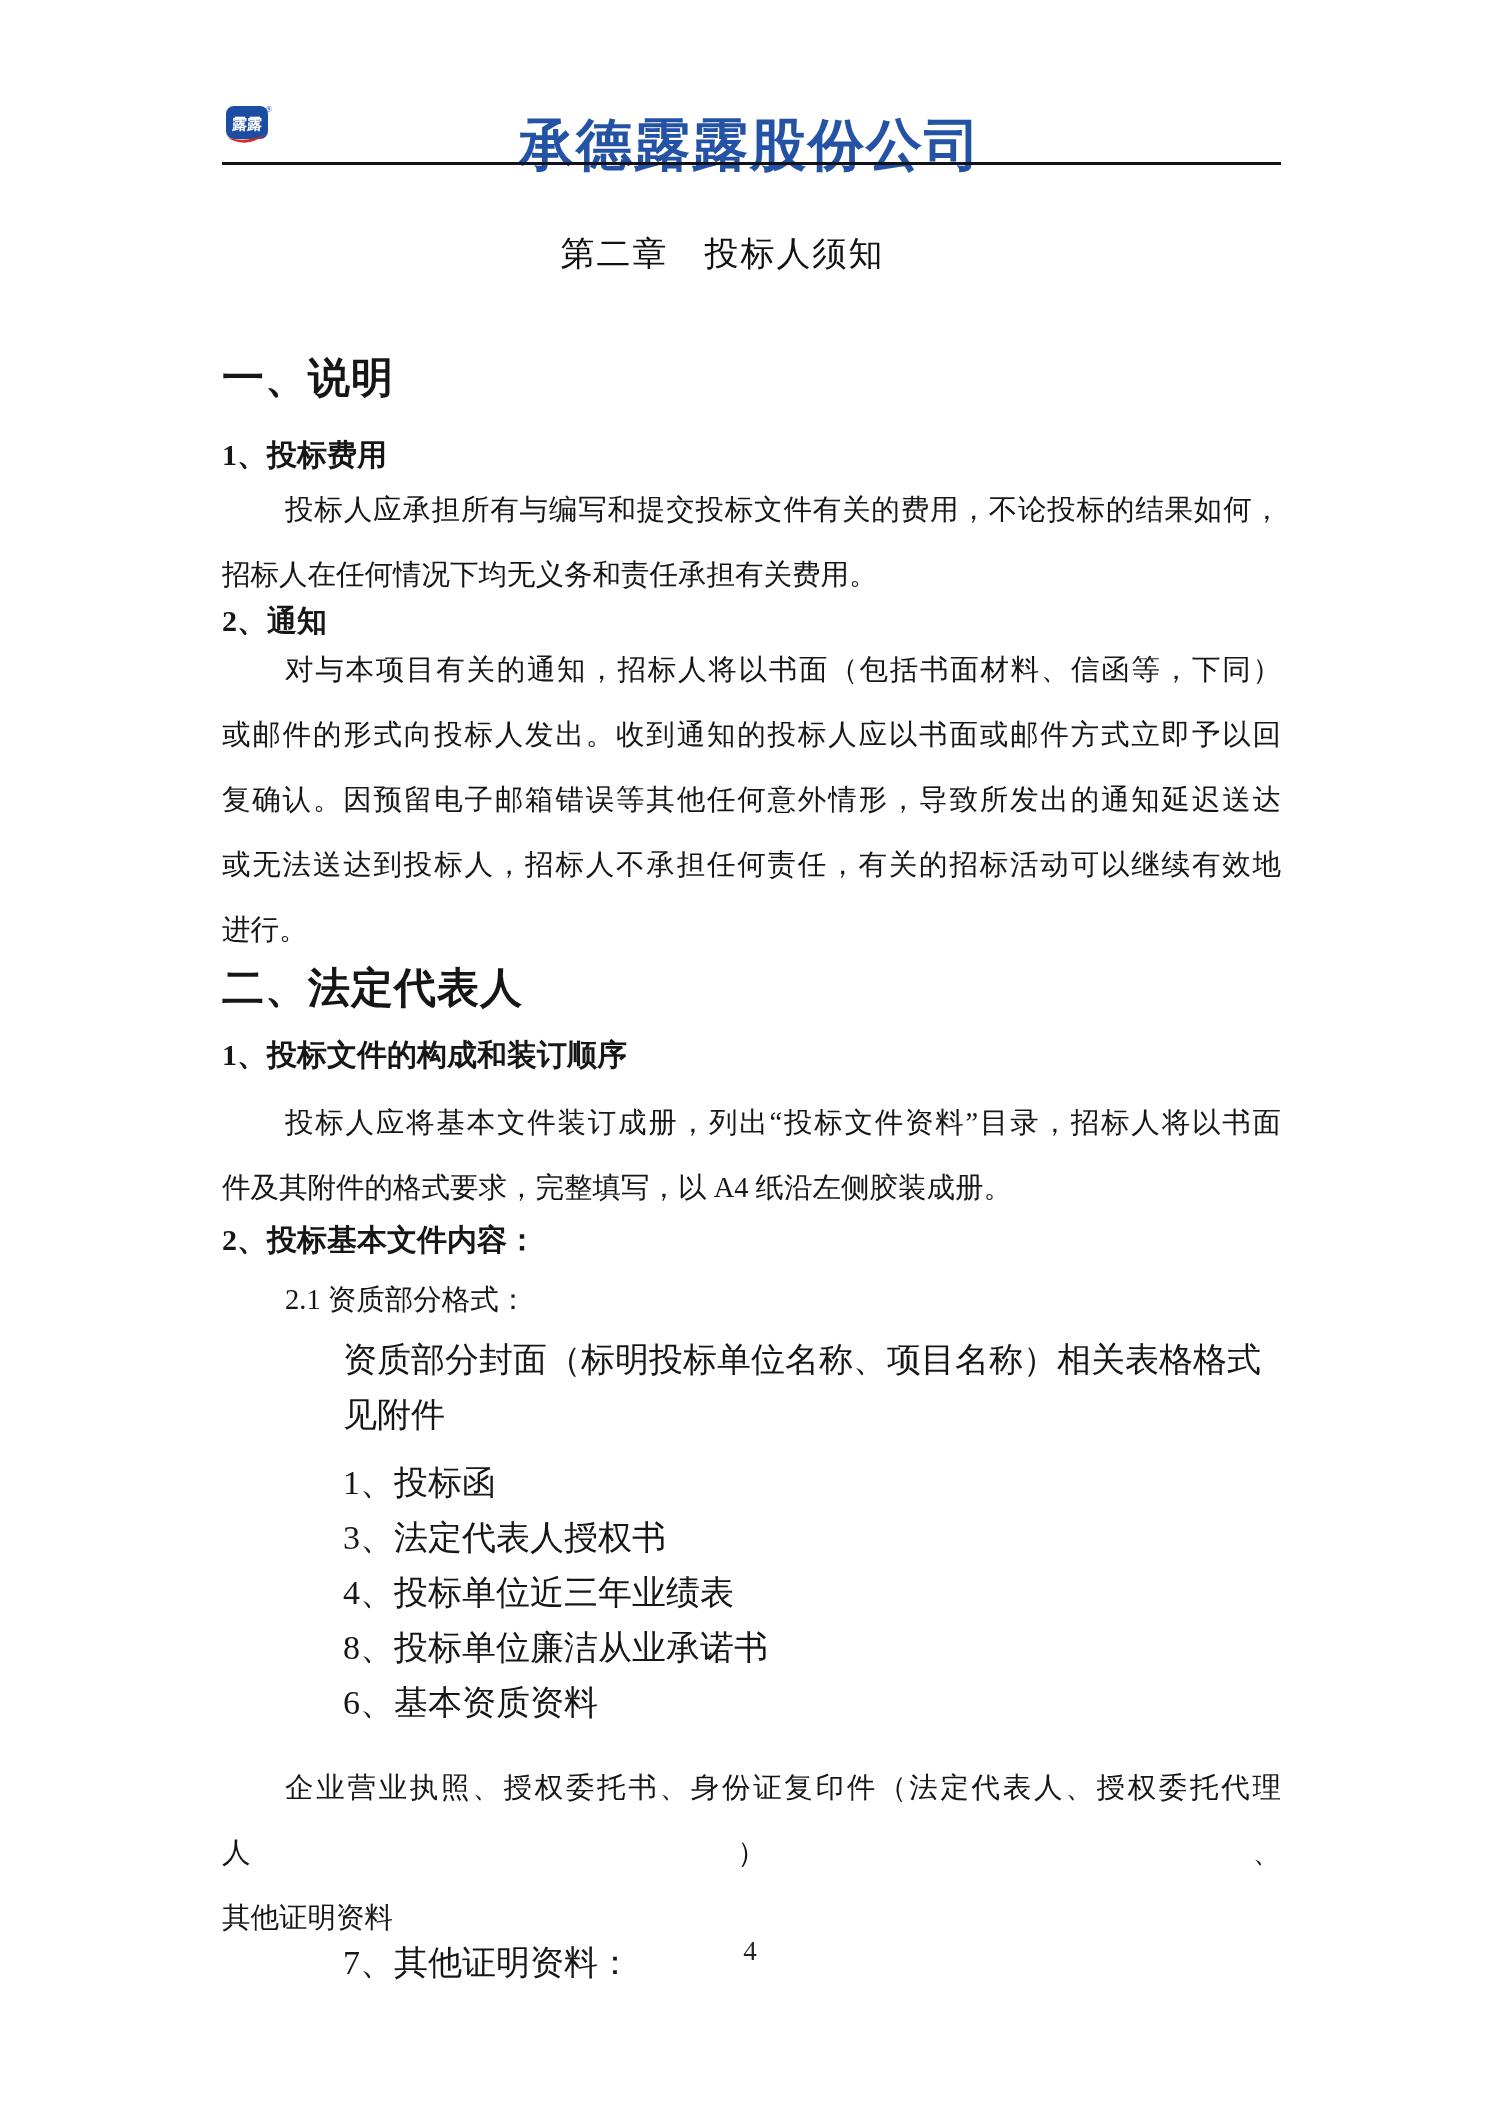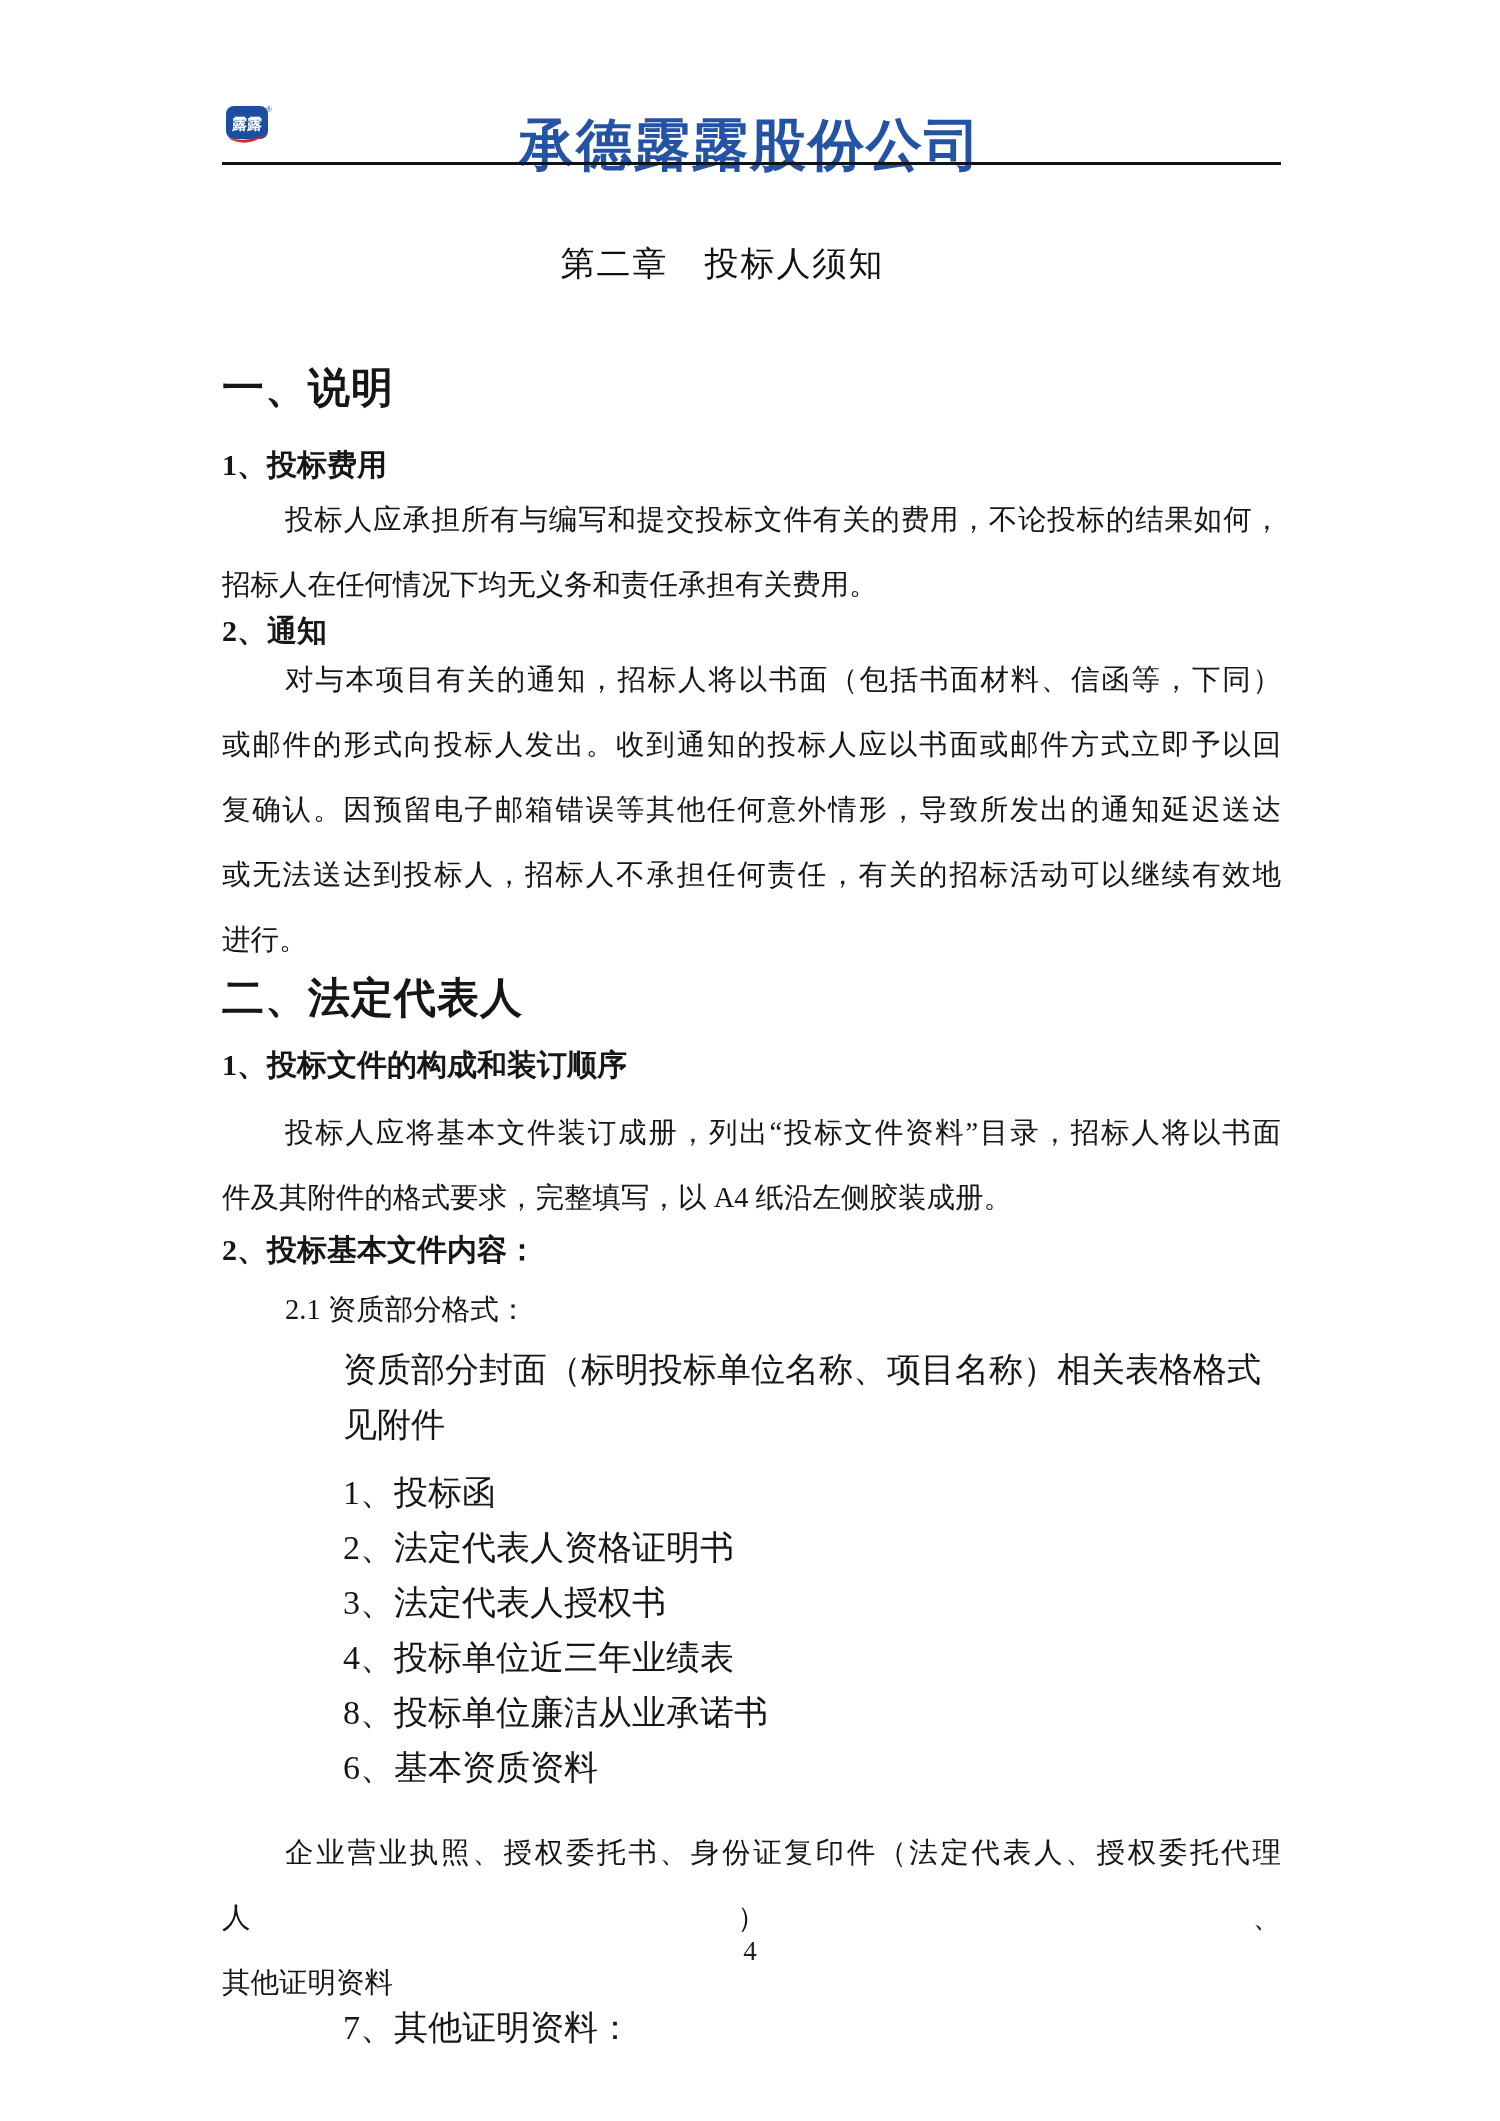--- a/index.html
+++ b/index.html
@@ -16,21 +16,21 @@
   .logo{position:absolute;left:225px;top:103px;}
   .company{
     position:absolute;left:0;right:0;top:108px;
     text-align:center;
     font-size:56px;font-weight:bold;letter-spacing:2px;
     color:#2453a6;
     font-family:"Liberation Sans","DejaVu Sans",sans-serif;
   }
   .rule{position:absolute;left:222px;width:1059px;top:162px;height:3px;background:#12121a;}
   
-  .content{position:absolute;left:222px;top:168px;width:1059px;font-family:Liberation Serif, serif;}
+  .content{position:absolute;left:222px;top:158px;width:1059px;font-family:Liberation Serif, serif;}
   .doc-title{
     margin-top:71px;
     text-align:center;
     font-size:34px;line-height:50px;letter-spacing:2px;
     transform:translateX(-29px);
     color:#111;
   }
   .h1{font-size:42px;font-weight:bold;line-height:62px;letter-spacing:1px;}
   .h2{font-size:30px;font-weight:bold;line-height:44px;}
   .ln{font-size:28.5px;line-height:65px;}
@@ -73,21 +73,20 @@
     <div class="ln">进行。</div>
 
     <div class="h1" style="margin-top:-5px">二、法定代表人</div>
     <div class="h2" style="margin-top:14px">1、投标文件的构成和装订顺序</div>
     <div class="ln ind2 fill" style="margin-top:13px">投标人应将基本文件装订成册，列出“投标文件资料”目录，招标人将以书面</div>
     <div class="ln">件及其附件的格式要求，完整填写，以 A4 纸沿左侧胶装成册。</div>
     <div class="h2" style="margin-top:-2px">2、投标基本文件内容：</div>
     <div class="ln ind2" style="margin-top:5px">2.1 资质部分格式：</div>
     <div class="it">资质部分封面（标明投标单位名称、项目名称）相关表格格式见附件</div>
     <div class="it" style="margin-top:13px">1、投标函</div>
-    <div class="it">2、法定代表人资格证明书</div>
     <div class="it">3、法定代表人授权书</div>
     <div class="it">4、投标单位近三年业绩表</div>
     <div class="it">8、投标单位廉洁从业承诺书</div>
     <div class="it">6、基本资质资料</div>
     <div class="ln ind2 fill" style="margin-top:25px">企业营业执照、授权委托书、身份证复印件（法定代表人、授权委托代理人）、</div>
     <div class="ln">其他证明资料</div>
     <div class="it" style="margin-top:-15px">7、其他证明资料：</div>
   </div>
 
   <div class="pageno">4</div>

